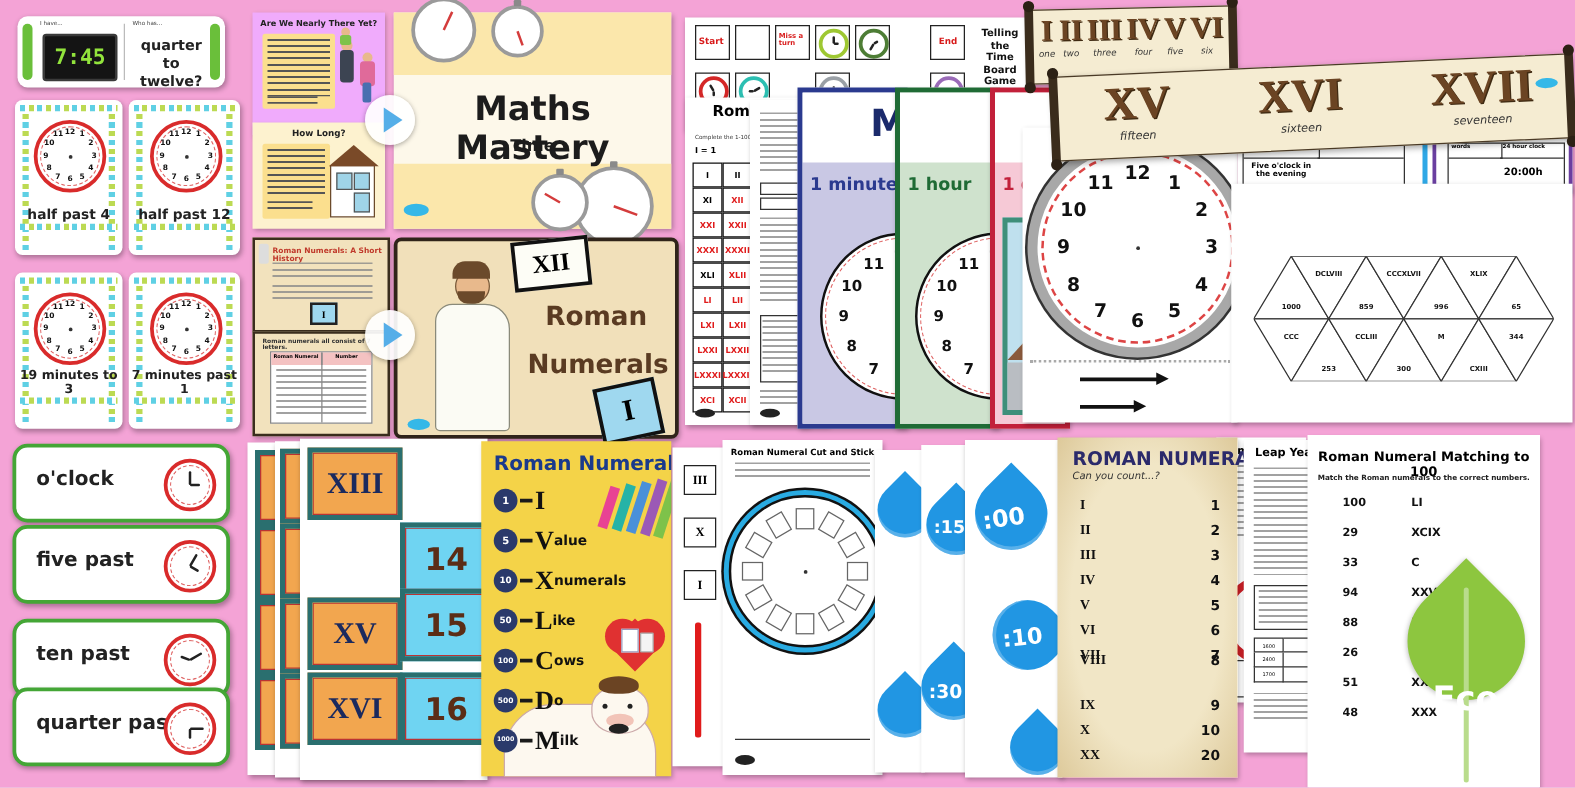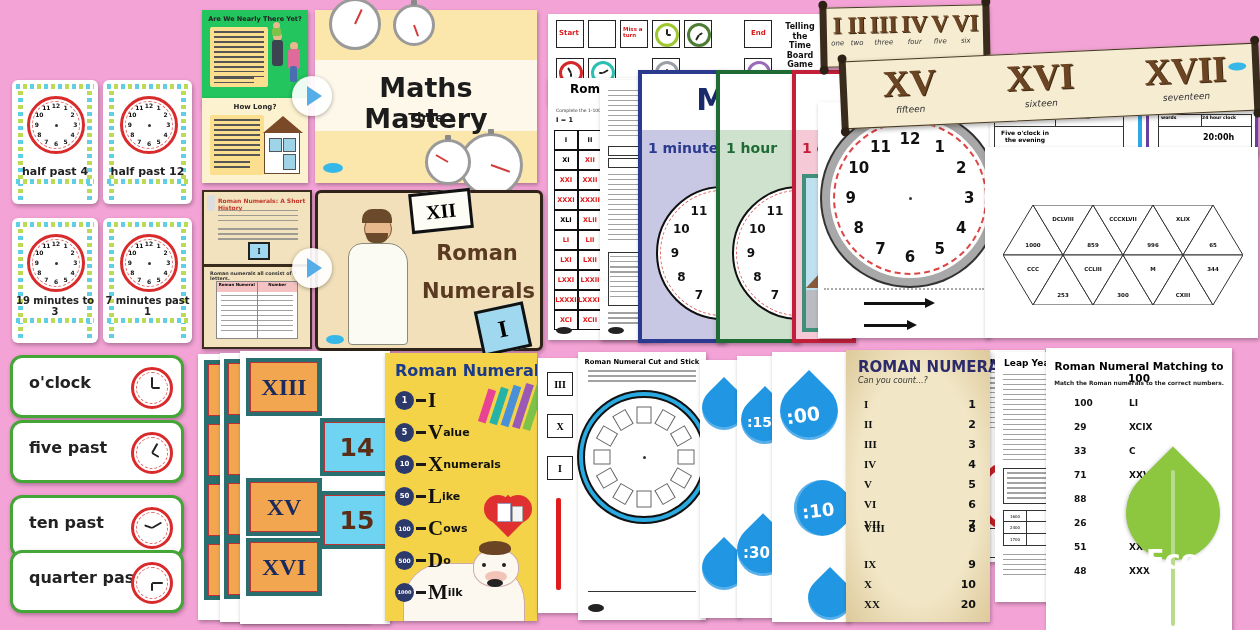--- a/index.html
+++ b/index.html
@@ -350,20 +350,31 @@
           <div class="bword" style="font-size:9px">sixteen</div>
         </div>
       <div>
           <div class="bnum" style="font-size:37px">XVII</div>
           <div class="bword" style="font-size:9px">seventeen</div>
         </div>
     </div>
     <div style="position:absolute;right:10px;top:18px;width:18px;height:8px;background:#35b8e8;border-radius:50%"></div>
   </div>
 
+  <div class="sheet" style="left:14px;top:13px;width:166px;height:57px;border-radius:8px">
+    <div style="position:absolute;left:4px;top:6px;width:8px;height:45px;background:#6abf3a;border-radius:4px"></div>
+    <div style="position:absolute;right:4px;top:6px;width:8px;height:45px;background:#6abf3a;border-radius:4px"></div>
+    <div style="position:absolute;left:18px;top:4px;font-size:4.5px;color:#444">I have...</div>
+    <div style="position:absolute;left:20px;top:14px;width:56px;height:34px;background:#141414;border:2px solid #3a3a3a;border-radius:3px;display:flex;align-items:center;justify-content:center">
+      <span class="lcd" style="font-size:17px">7:45</span>
+    </div>
+    <div style="position:absolute;left:85px;top:6px;bottom:6px;width:1px;background:#bbb"></div>
+    <div style="position:absolute;left:92px;top:4px;font-size:4.5px;color:#444">Who has...</div>
+    <div style="position:absolute;left:90px;top:16px;width:66px;text-align:center;font-size:11.5px;font-weight:800;color:#222;line-height:1.25">quarter to twelve?</div>
+  </div>
 
   <div class="fcard" style="left:12px;top:80px;width:86px;height:124px">
     <div class="stv" style="left:6px"></div>
       <div class="stv" style="right:6px"></div>
       <div class="sth" style="top:4px"></div>
       <div class="sth" style="bottom:20px"></div>
     <div class="clock fclock dial" style="left:15px;top:16px;width:52px;height:52px">
         <div class="tickring"></div>
         <div class="cdot"></div>
         <span class="dialnum" style="left: 50%; top: 13%;">12</span>
@@ -477,21 +488,21 @@
   </div>
   <div class="wcard" style="top:550px">
     <span class="wlabel">quarter past</span>
     <div class="wicon">
         <div class="tickring"></div>
         <div class="hand" style="height:11px;top:calc(50% - 11px);transform:rotate(90deg)"></div>
         <div class="hand" style="height:8px;top:calc(50% - 8px);transform:rotate(180deg)"></div>
       </div>
   </div>
 
-  <div class="slide" style="left:202px;top:10px;width:106px;height:98px;background:#22c55e">
+  <div class="slide" style="left:202px;top:10px;width:106px;height:98px;background:#f0abfc">
     <div style="position:absolute;left:0;right:0;top:5px;text-align:center;font-size:6.5px;font-weight:800;color:#222">Are We Nearly There Yet?</div>
     <div style="position:absolute;left:8px;top:17px;width:58px;height:60px;background:#fbdf8e;border-radius:2px">
         <div class="tld" style="left:4px;top:4px;right:4px;height:46px"></div>
         <div class="tld" style="left:4px;bottom:4px;width:40px;height:6px"></div>
       </div>
     <div>
       <div style="position:absolute;right:26px;top:22px;width:9px;height:9px;background:#e8b98c;border-radius:50%"></div>
       <div style="position:absolute;right:25px;top:30px;width:11px;height:26px;background:#3c4452;border-radius:3px"></div>
       <div style="position:absolute;right:28px;top:12px;width:7px;height:7px;background:#e8b98c;border-radius:50%"></div>
       <div style="position:absolute;right:27px;top:18px;width:9px;height:8px;background:#7ec24a;border-radius:2px"></div>
@@ -596,25 +607,28 @@
   <div class="sheet" style="left:240px;top:351px;width:150px;height:273px">
     <div class="ocard" style="left:6px;top:7px;width:68px;height:50px">
         <span>XIII</span>
       </div>
     <div class="bcard" style="left:80px;top:67px;width:66px;height:50px">
         <span>14</span>
       </div>
     <div class="ocard" style="left:6px;top:127px;width:68px;height:50px">
         <span>XV</span>
       </div>
-    <div class="bcard" style="left:80px;top:140px;width:66px;height:50px">
+    <div class="bcard" style="left:80px;top:120px;width:66px;height:50px">
         <span>15</span>
       </div>
     <div class="ocard" style="left:6px;top:187px;width:68px;height:50px">
         <span>XVI</span>
+      </div>
+    <div class="bcard" style="left:80px;top:187px;width:66px;height:50px">
+        <span>16</span>
       </div>
   </div>
 
   <div class="poster" style="left:385px;top:353px;width:152px;height:268px;background:#f4d348">
     <div style="position:absolute;left:10px;top:8px;width:150px;font-size:16px;font-weight:800;color:#1b3a8c;white-space:nowrap">Roman Numerals</div>
     <div>
       <div style="position:absolute;left:98px;top:36px;width:8px;height:34px;background:#e84393;transform:rotate(18deg)"></div>
       <div style="position:absolute;left:110px;top:34px;width:8px;height:38px;background:#26b3a7;transform:rotate(18deg)"></div>
       <div style="position:absolute;left:122px;top:32px;width:8px;height:42px;background:#4a90d9;transform:rotate(18deg)"></div>
       <div style="position:absolute;left:134px;top:30px;width:8px;height:46px;background:#9b59b6;transform:rotate(18deg)"></div>
@@ -818,21 +832,21 @@
       </div>
     <div class="m100row" style="top:74px">
         <span class="m100num">29</span>
         <span>XCIX</span>
       </div>
     <div class="m100row" style="top:98px">
         <span class="m100num">33</span>
         <span>C</span>
       </div>
     <div class="m100row" style="top:122px">
-        <span class="m100num">71</span>
+        <span class="m100num">94</span>
         <span>XXVI</span>
       </div>
     <div class="m100row" style="top:146px">
         <span class="m100num">88</span>
         <span>LXVIII</span>
       </div>
     <div class="m100row" style="top:170px">
         <span class="m100num">26</span>
         <span>XLVIII</span>
       </div>

